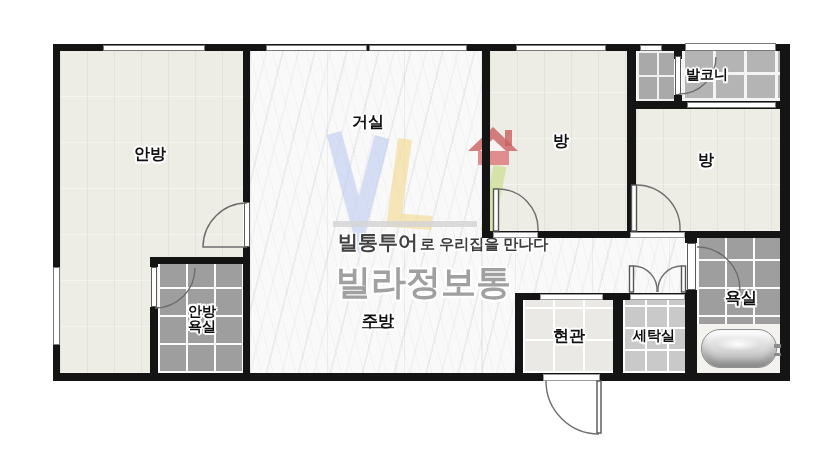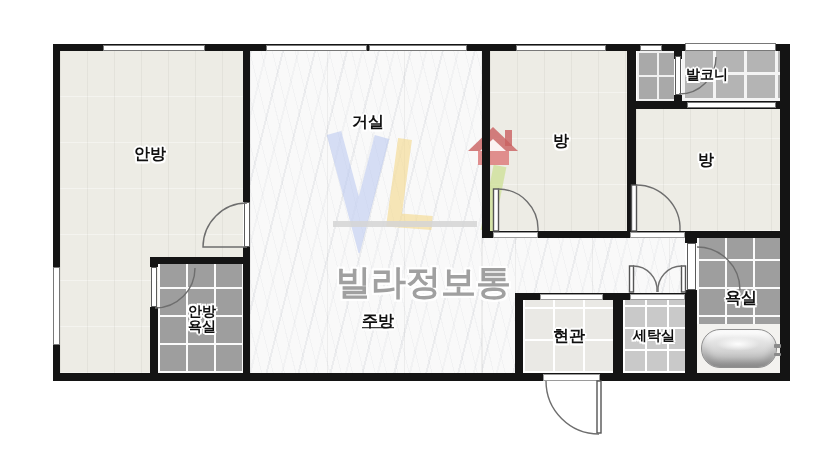--- a/index.html
+++ b/index.html
@@ -83,20 +83,22 @@
     <path d="M 334 133 L 359 226 L 382 137" fill="none" stroke="#bcc9f0" stroke-width="15" opacity="0.6"></path>
     <path d="M 405 139 L 394 220 L 432 223" fill="none" stroke="#f4d88d" stroke-width="14" opacity="0.62"></path>
     <path d="M 500 166 L 487 231" fill="none" stroke="#cbdf90" stroke-width="13" opacity="0.7"></path>
     <rect x="505" y="130" width="7" height="16" fill="#c96060" opacity="0.8"></rect>
     <path d="M 468 151 L 493 127 L 518 151 Z" fill="#c96060" opacity="0.8"></path>
     <path d="M 480 151 L 493 139 L 506 151 Z" fill="#ffffff" opacity="0.9"></path>
     <rect x="478" y="151" width="31" height="14" fill="#db6f6f" opacity="0.75"></rect>
     <rect x="333" y="221" width="144" height="6" fill="#d5d5d5" opacity="0.85"></rect>
   </svg>
   <div class="wm wm-tagline">
+    <span class="big">빌통투어</span>
+    <span class="rest">로 우리집을 만나다</span>
   </div>
   <div class="wm wm-brand">빌라정보통</div>
 
   <div class="wall" style="left:53px;top:44px;width:737px;height:7px;"></div>
   <div class="wall" style="left:53px;top:373px;width:737px;height:8px;"></div>
   <div class="wall" style="left:53px;top:44px;width:7px;height:337px;"></div>
   <div class="wall" style="left:780px;top:44px;width:10px;height:337px;"></div>
 
   <div class="wall" style="left:243px;top:51px;width:7px;height:151px;"></div>
   <div class="wall" style="left:243px;top:247px;width:7px;height:126px;"></div>

